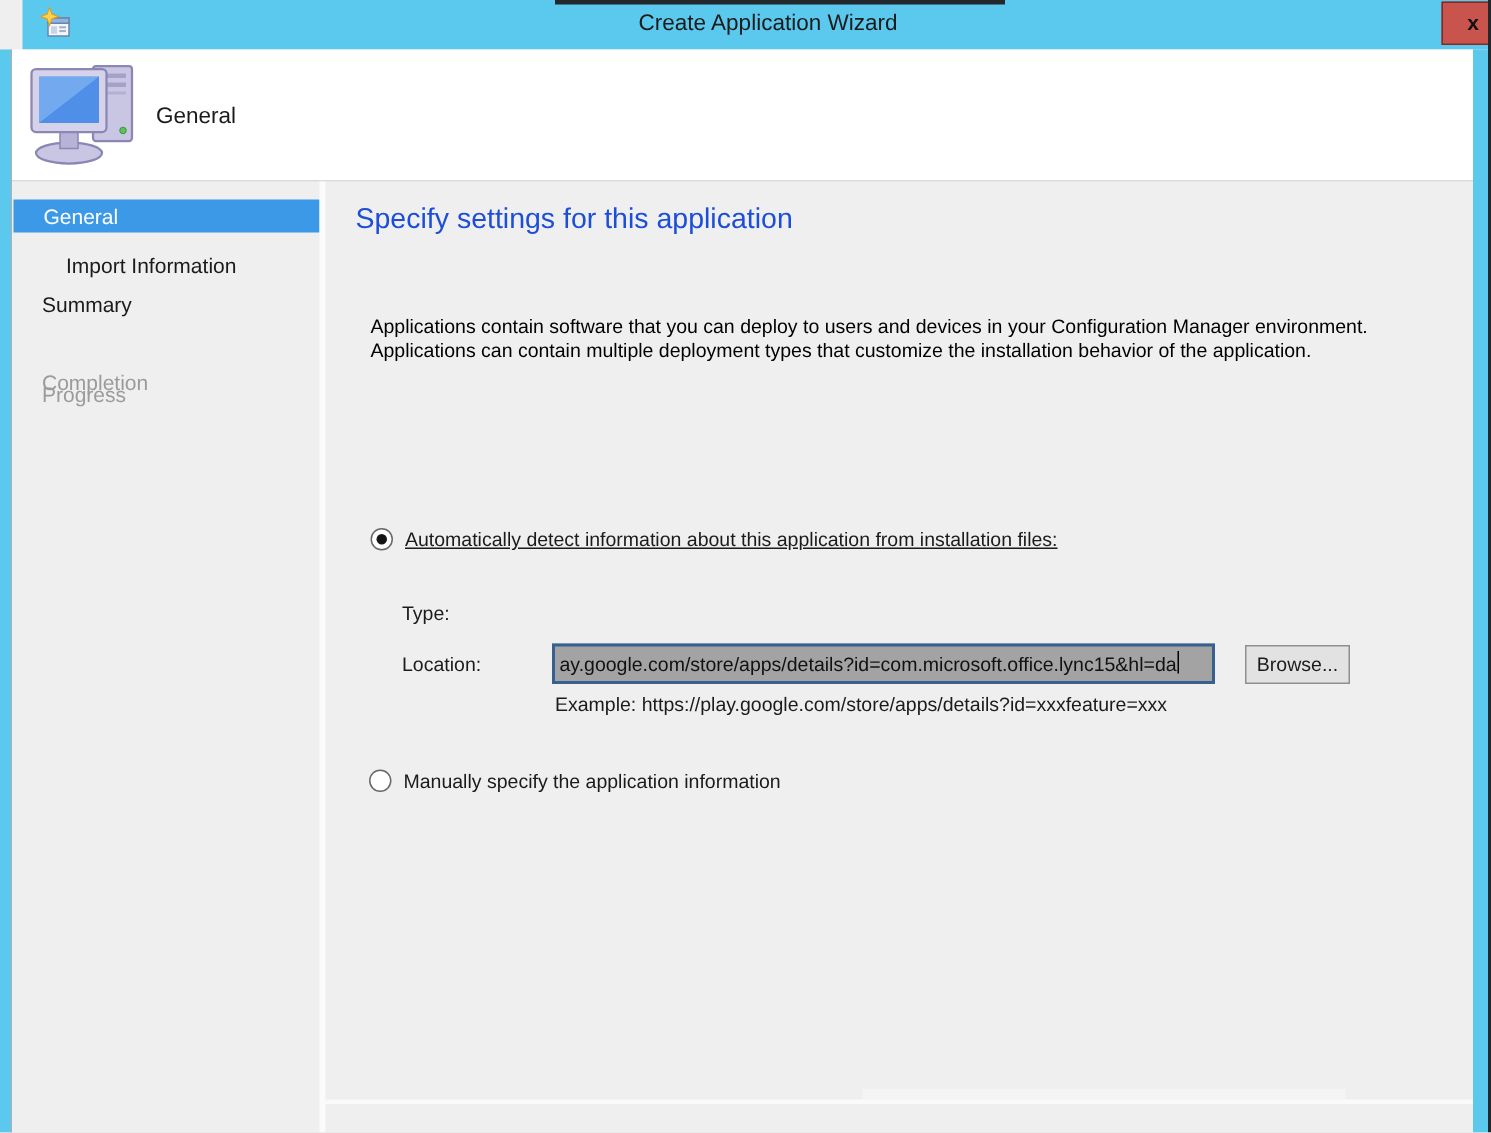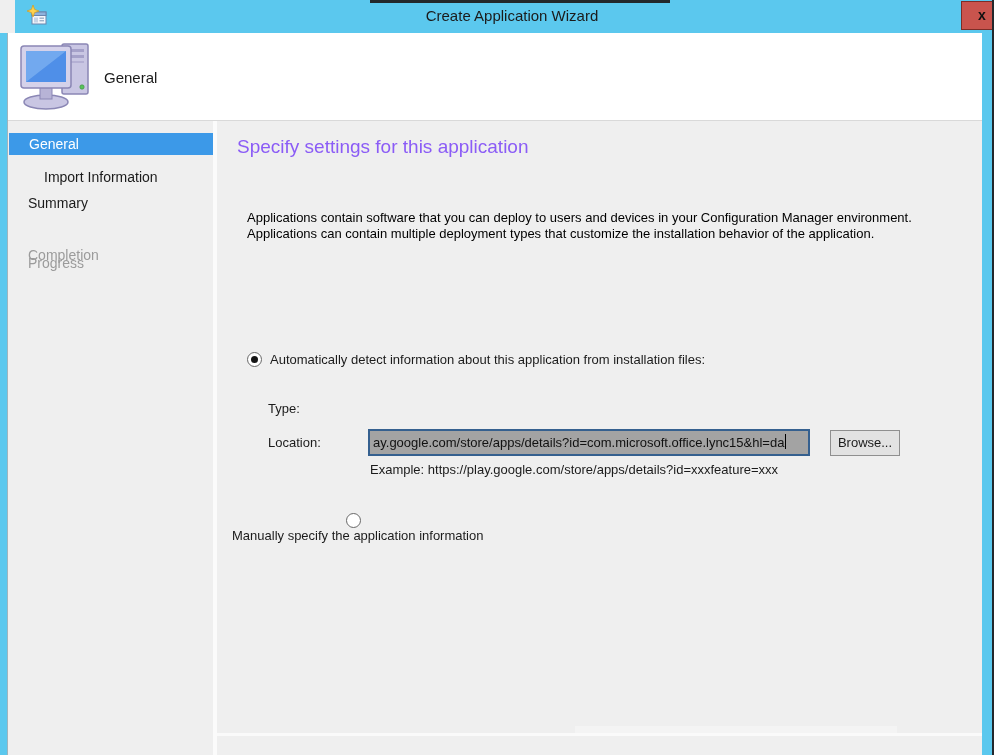--- a/index.html
+++ b/index.html
@@ -31,25 +31,25 @@
   .nav-item.selected { background:#3c99e8; color:#ffffff; left:1px; width:204px; }
   .nav-item.indent { padding-left:36px; }
   .nav-item.disabled { color:#9b9b9b; }
   .nav-general    { top:12px; }
   .nav-import     { top:45px; }
   .nav-summary    { top:71px; }
   .nav-progress   { top:97px;margin-top:34px; }
   .nav-completion { top:123px; }
   .vdivider { position:absolute; left:213px; top:121px; width:4px; height:634px; background:#fbfbfb; }
   
-  .content-heading { position:absolute; left:237px; top:136px; font-size:19px; color:#8b5cf6; }
+  .content-heading { position:absolute; left:237px; top:136px; font-size:19px; color:#1d4ed8; }
   .content-desc { position:absolute; left:247px; top:210px; width:712px; font-size:13px; line-height:16px; color:#000000; }
   .radio-row { position:absolute; display:flex; align-items:center; font-size:13px; color:#1b1b1b; cursor:default; }
-  .radio-row-1 { left:247px; top:352px; }
-  .radio-row-2 { left:232px; top:513px;flex-direction:column; }
+  .radio-row-1 { left:247px; top:352px;text-decoration:underline; }
+  .radio-row-2 { left:246px; top:513px; }
   .radio-circle { width:13px; height:13px; border:1px solid #686868; border-radius:50%; background:#ffffff; margin-right:8px; position:relative; flex:0 0 auto; }
   .radio-circle.checked::after {
     content:""; position:absolute; left:3px; top:3px; width:7px; height:7px; border-radius:50%; background:#151515;
   }
   .field-label { position:absolute; font-size:13px; color:#1b1b1b; }
   .type-label { left:268px; top:401px; }
   .location-label { left:268px; top:435px; }
   .dropdown {
     position:absolute; left:368px; top:397px; width:442px; height:25px;
     background:#ffffff; border:1px solid #707070; box-sizing:border-box;

